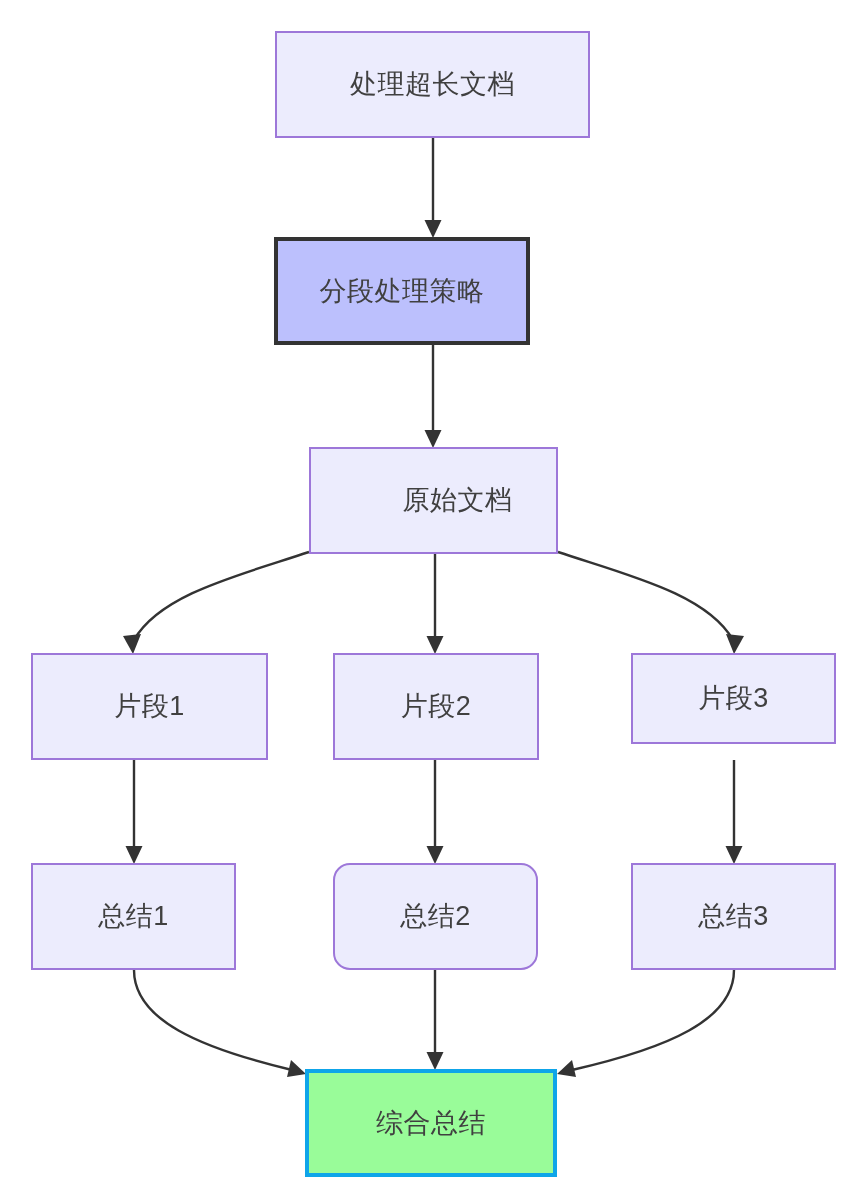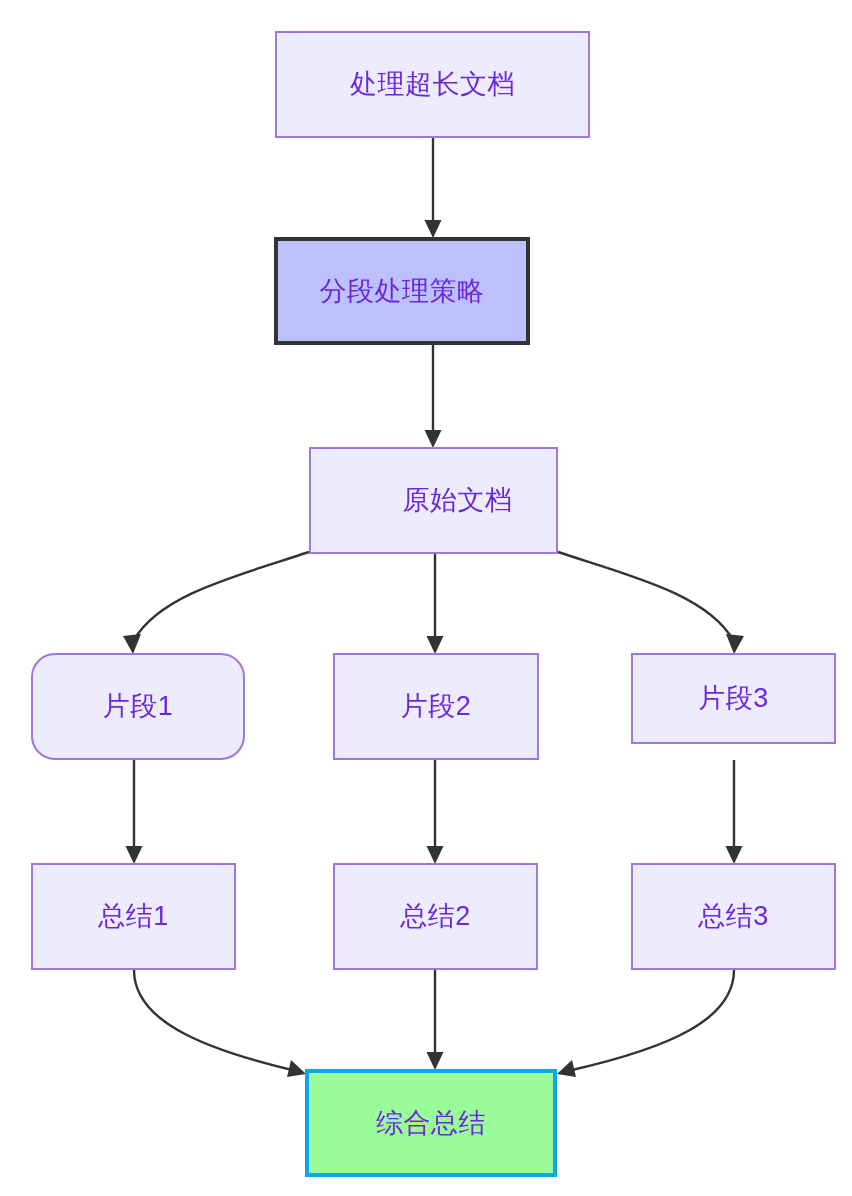--- a/index.html
+++ b/index.html
@@ -30,21 +30,21 @@
     box-sizing: border-box;
     display: flex;
     align-items: center;
     justify-content: center;
     text-align: center;
     z-index: 2;
   }
   .node-label {
     font-size: 27px;
     line-height: 1.2;
-    color: #6d28d9;
+    color: #404040;
     letter-spacing: 0.5px;
     white-space: nowrap;
   }
   .node.plain {
     background: #ececfd;
     border: 2px solid #9d77d9;
   }
   .node.highlight {
     background: #bcc0fd;
     border: 4px solid #333333;
@@ -131,37 +131,37 @@
   </div>
 
   <div class="node highlight" style="left:274px; top:237px; width:256px; height:108px;">
     <span class="node-label">分段处理策略</span>
   </div>
 
   <div class="node plain" style="left:309px; top:447px; width:249px; height:107px;padding-left:48px;">
     <span class="node-label">原始文档</span>
   </div>
 
-  <div class="node plain" style="left:31px; top:653px; width:214px; height:107px;border-radius:24px;">
+  <div class="node plain" style="left:31px; top:653px; width:237px; height:107px;">
     <span class="node-label">片段1</span>
   </div>
 
   <div class="node plain" style="left:333px; top:653px; width:206px; height:107px;">
     <span class="node-label">片段2</span>
   </div>
 
   <div class="node plain" style="left:631px; top:653px; width:205px; height:91px;">
     <span class="node-label">片段3</span>
   </div>
 
   <div class="node plain" style="left:31px; top:863px; width:205px; height:107px;text-align:right;">
     <span class="node-label">总结1</span>
   </div>
 
-  <div class="node plain" style="left:333px; top:863px; width:205px; height:107px;">
+  <div class="node plain" style="left:333px; top:863px; width:205px; height:107px;border-radius:17px;">
     <span class="node-label">总结2</span>
   </div>
 
   <div class="node plain" style="left:631px; top:863px; width:205px; height:107px;">
     <span class="node-label">总结3</span>
   </div>
 
   <div class="node terminal" style="left:305px; top:1069px; width:252px; height:108px;">
     <span class="node-label">综合总结</span>
   </div>

